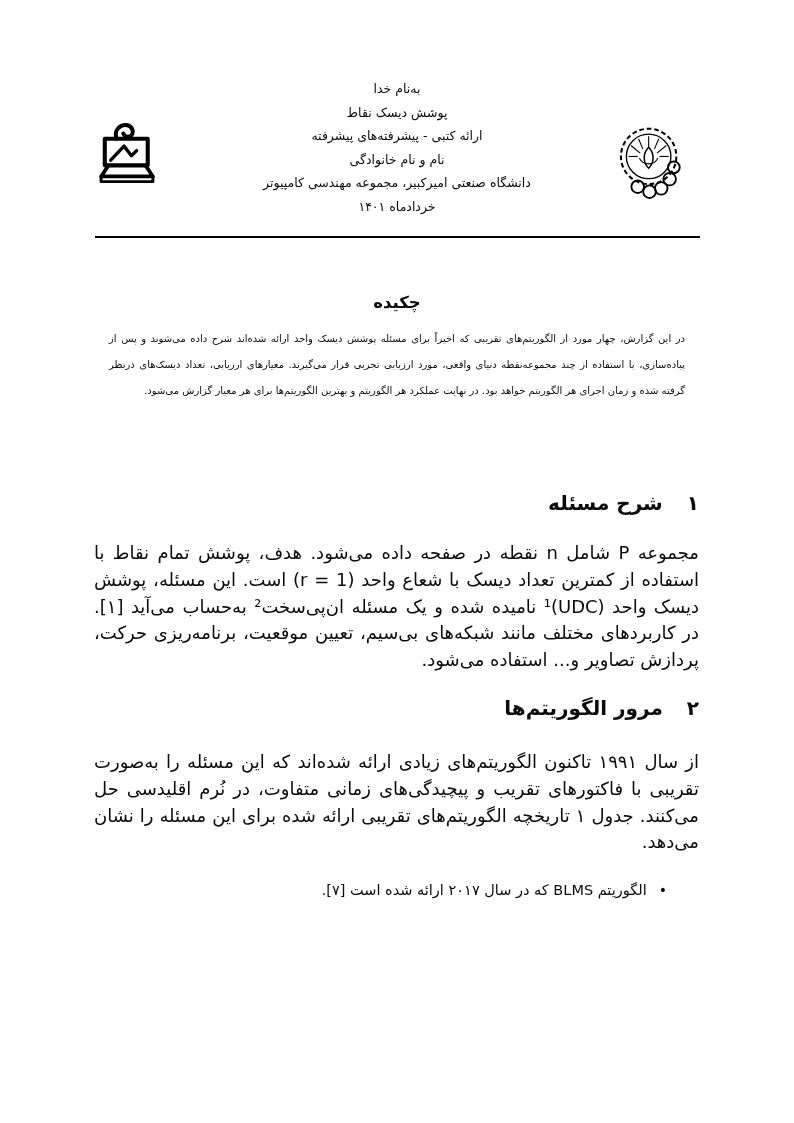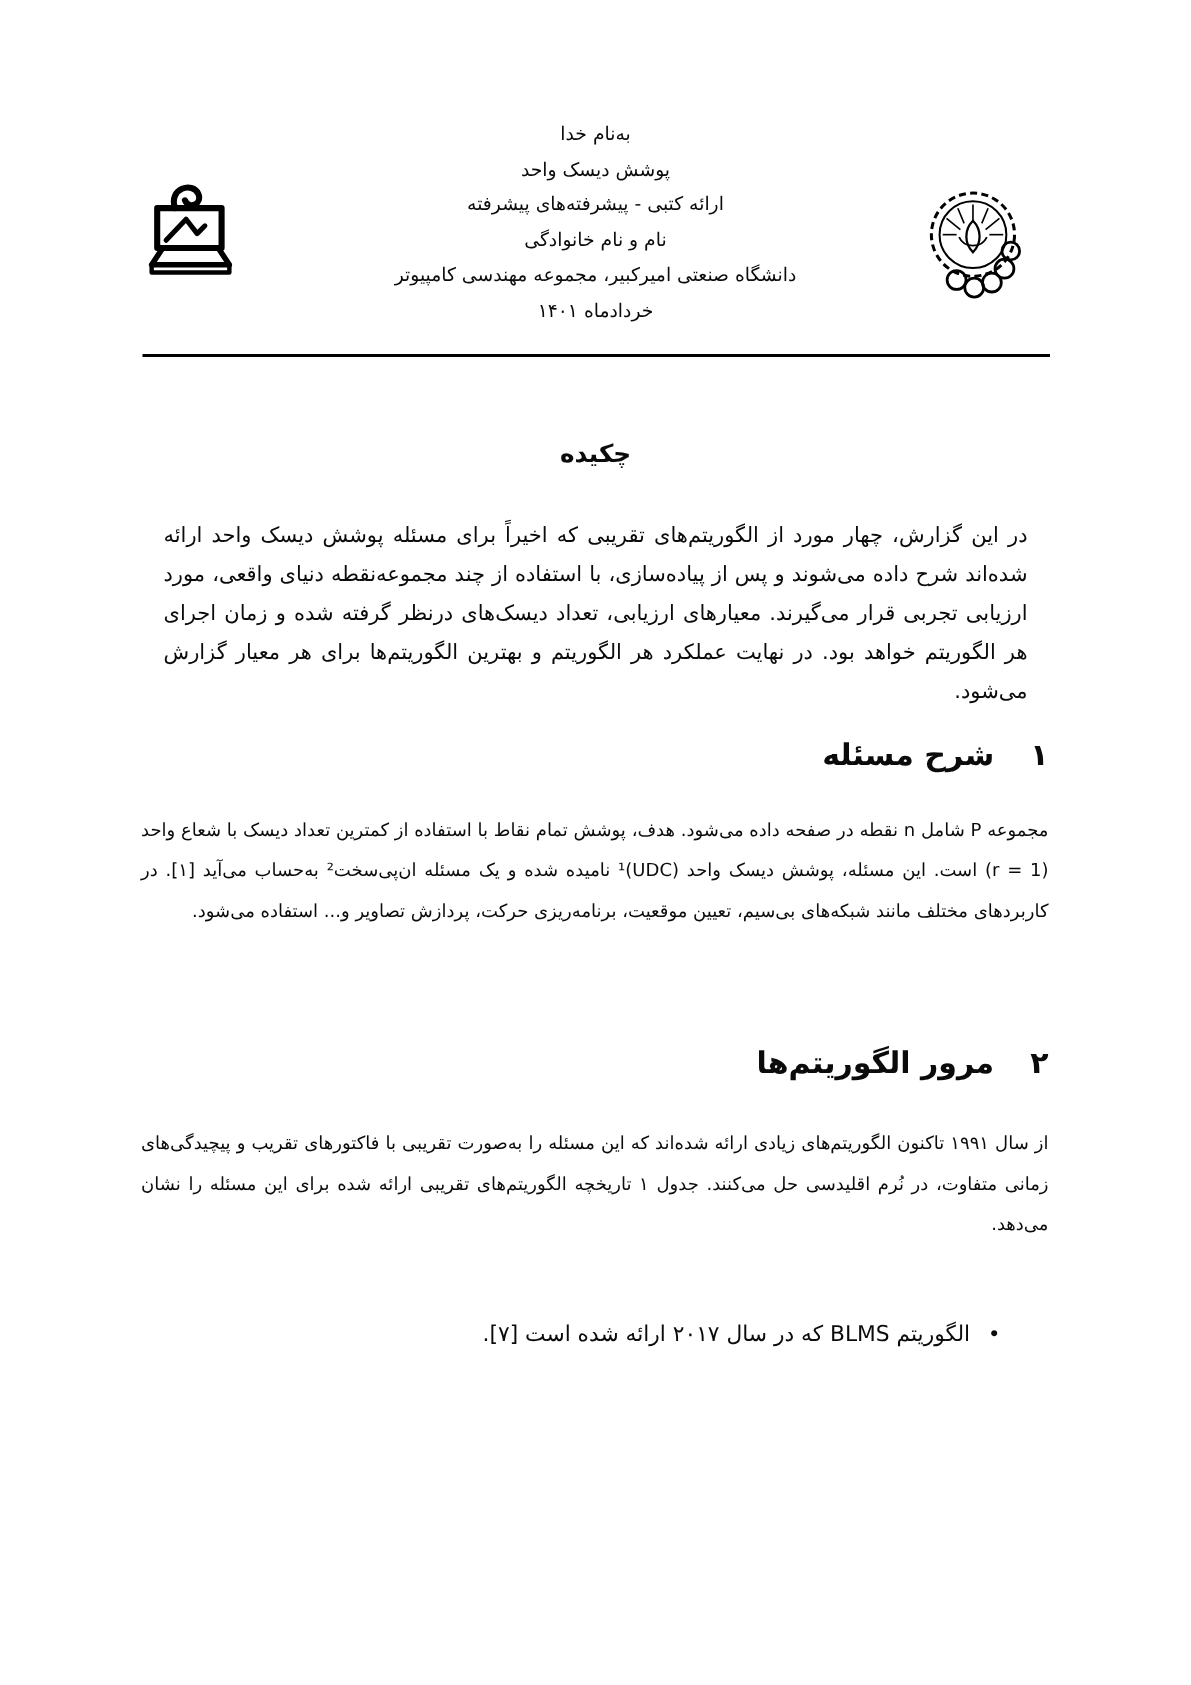--- a/index.html
+++ b/index.html
@@ -27,38 +27,38 @@
     position:absolute; left:95px; top:236px; width:605px;
     border-top:2px solid #000;
   }
 
   
   .abstract-title {
     position:absolute; top:293px; left:0; width:100%;
     text-align:center; font-weight:bold; font-size:16.5px;
   }
   .abstract-body {
-    position:absolute; top:344px; left:109px; width:576px;
+    position:absolute; top:326px; left:109px; width:576px;
     direction:rtl; text-align:justify;
-    font-size:14px; line-height:26px;
+    font-size:10px; line-height:26px;
   }
 
   
   .section-heading {
     position:absolute; right:95px;
     direction:rtl; display:flex; align-items:baseline; column-gap:24px;
     font-weight:bold; font-size:20px;
   }
   .sec1-heading { top:491px; }
   .sec2-heading { top:696px; }
 
   .body-par {
     position:absolute; right:95px; width:605px;
     direction:rtl; text-align:justify;
-    font-size:12px; line-height:26.8px;
+    font-size:18px; line-height:26.8px;
   }
   .sec1-body { top:540px; }
   .sec2-body { top:749px; }
 
   .sec2-intro {
     position:absolute; right:95px; width:605px; top:831px;
     direction:rtl; text-align:right; padding-right:18px;
     box-sizing:border-box; font-size:14.5px; line-height:26px;
   }
 
@@ -99,21 +99,21 @@
       <path d="M36 28 C 30 10, 52 4, 57 15 C 61 24, 49 30, 45 21" stroke-width="5.5"></path>
       <rect x="20" y="28" width="58" height="36" stroke-width="5.5"></rect>
       <path d="M28 57 L46 38 L56 51 L63 44" stroke-width="4.5"></path>
       <path d="M25 64 L15 79 L85 79 L75 64" stroke-width="5"></path>
       <path d="M15 79 L15 86 L85 86 L85 79" stroke-width="4"></path>
     </g>
   </svg>
 
   <div class="header">
     <div class="header-line">به‌نام خدا</div>
-    <div class="header-line">پوشش دیسک واحد</div>
+    <div class="header-line">پوشش دیسک نقاط</div>
     <div class="header-line">ارائه کتبی - پیشرفته‌های پیشرفته</div>
     <div class="header-line">نام و نام خانوادگی</div>
     <div class="header-line">دانشگاه صنعتی امیرکبیر، مجموعه مهندسی کامپیوتر</div>
     <div class="header-line">خردادماه ۱۴۰۱</div>
   </div>
 
   <svg class="seal" viewBox="0 0 100 100" aria-hidden="true">
     <g fill="none" stroke="#000">
       <circle cx="46" cy="41" r="33" stroke-width="2.4" stroke-dasharray="5.6 3.4"></circle>
       <circle cx="46" cy="41" r="26.5" stroke-width="1.6"></circle>

